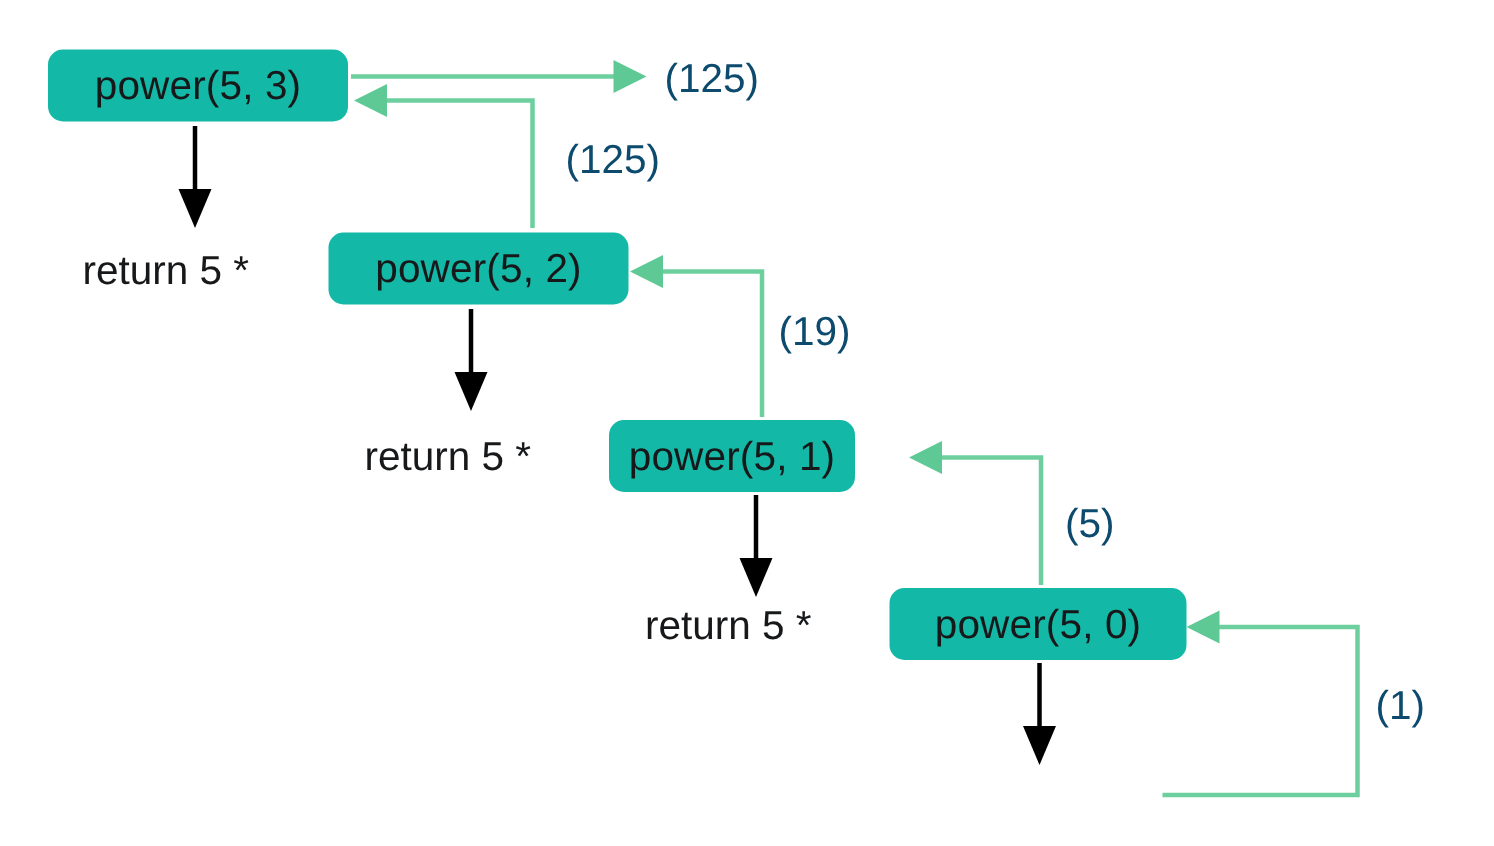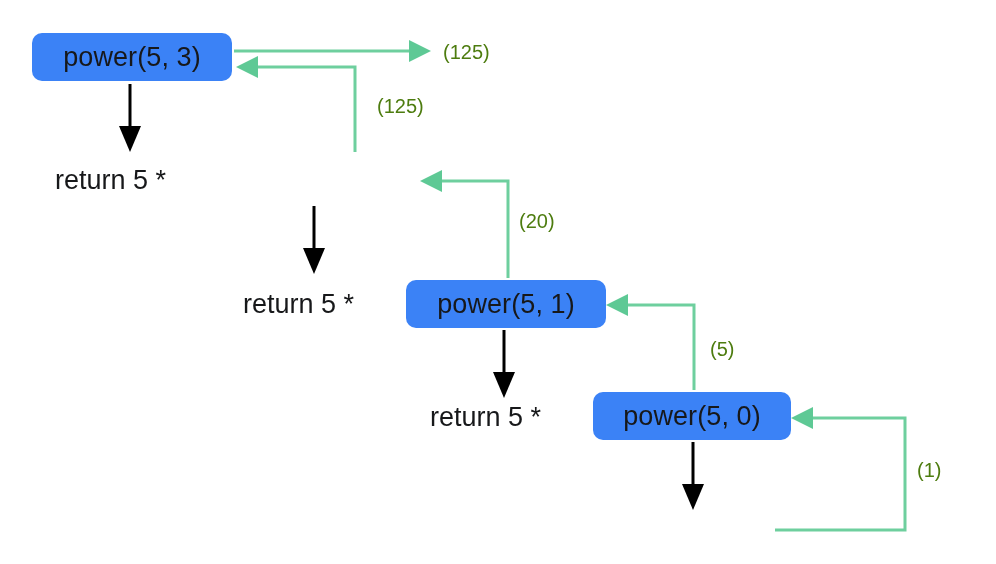--- a/index.html
+++ b/index.html
@@ -24,21 +24,21 @@
     top: 0;
     width: 996px;
     height: 564px;
     pointer-events: none;
   }
   .call-box {
     position: absolute;
     display: flex;
     align-items: center;
     justify-content: center;
-    background: #3b82f6;
+    background: #14b8a6;
     border-radius: 10px;
     color: #17181a;
     font-size: 27px;
     line-height: 1;
     letter-spacing: 0.1px;
     white-space: nowrap;
     box-sizing: border-box;
   }
   .return-label {
     position: absolute;
@@ -46,22 +46,22 @@
     align-items: center;
     color: #17181a;
     font-size: 27px;
     line-height: 1;
     white-space: nowrap;
   }
   .value-label {
     position: absolute;
     display: flex;
     align-items: center;
-    color: #4d7c0f;
-    font-size: 20px;
+    color: #0c4a6e;
+    font-size: 27px;
     line-height: 1;
     white-space: nowrap;
   }
 </style>
 </head>
 <body>
 
 <div id="diagram-root">
 
   <svg id="edge-layer" viewBox="0 0 996 564" width="996" height="564" xmlns="http://www.w3.org/2000/svg">
@@ -112,39 +112,42 @@
         <polygon points="813,407 813,429 791,418" fill="#5ec995"></polygon>
       </g>
 
     </g>
   </svg>
 
   <div class="call-box" style="left:32px; top:33px; width:200px; height:48px;">
     <span>power(5, 3)</span>
   </div>
 
+  <div class="call-box" style="left:219px; top:155px; width:200px; height:48px;">
+    <span>power(5, 2)</span>
+  </div>
 
-  <div class="call-box" style="left:406px; top:280px; width:200px; height:48px;">
+  <div class="call-box" style="left:406px; top:280px; width:164px; height:48px;">
     <span>power(5, 1)</span>
   </div>
 
   <div class="call-box" style="left:593px; top:392px; width:198px; height:48px;text-align:right;">
     <span>power(5, 0)</span>
   </div>
 
   <div class="return-label" style="left:55px; top:162px; height:36px;">return 5 *</div>
 
   <div class="return-label" style="left:243px; top:286px; height:36px;">return 5 *</div>
 
   <div class="return-label" style="left:430px; top:399px; height:36px;">return 5 *</div>
 
 
   <div class="value-label" style="left:443px; top:34px; height:36px;">(125)</div>
 
   <div class="value-label" style="left:377px; top:88px; height:36px;">(125)</div>
 
-  <div class="value-label" style="left:519px; top:203px; height:36px;">(20)</div>
+  <div class="value-label" style="left:519px; top:203px; height:36px;">(19)</div>
 
   <div class="value-label" style="left:710px; top:331px; height:36px;">(5)</div>
 
   <div class="value-label" style="left:917px; top:452px; height:36px;">(1)</div>
 
 </div>
 
 </body></html>

